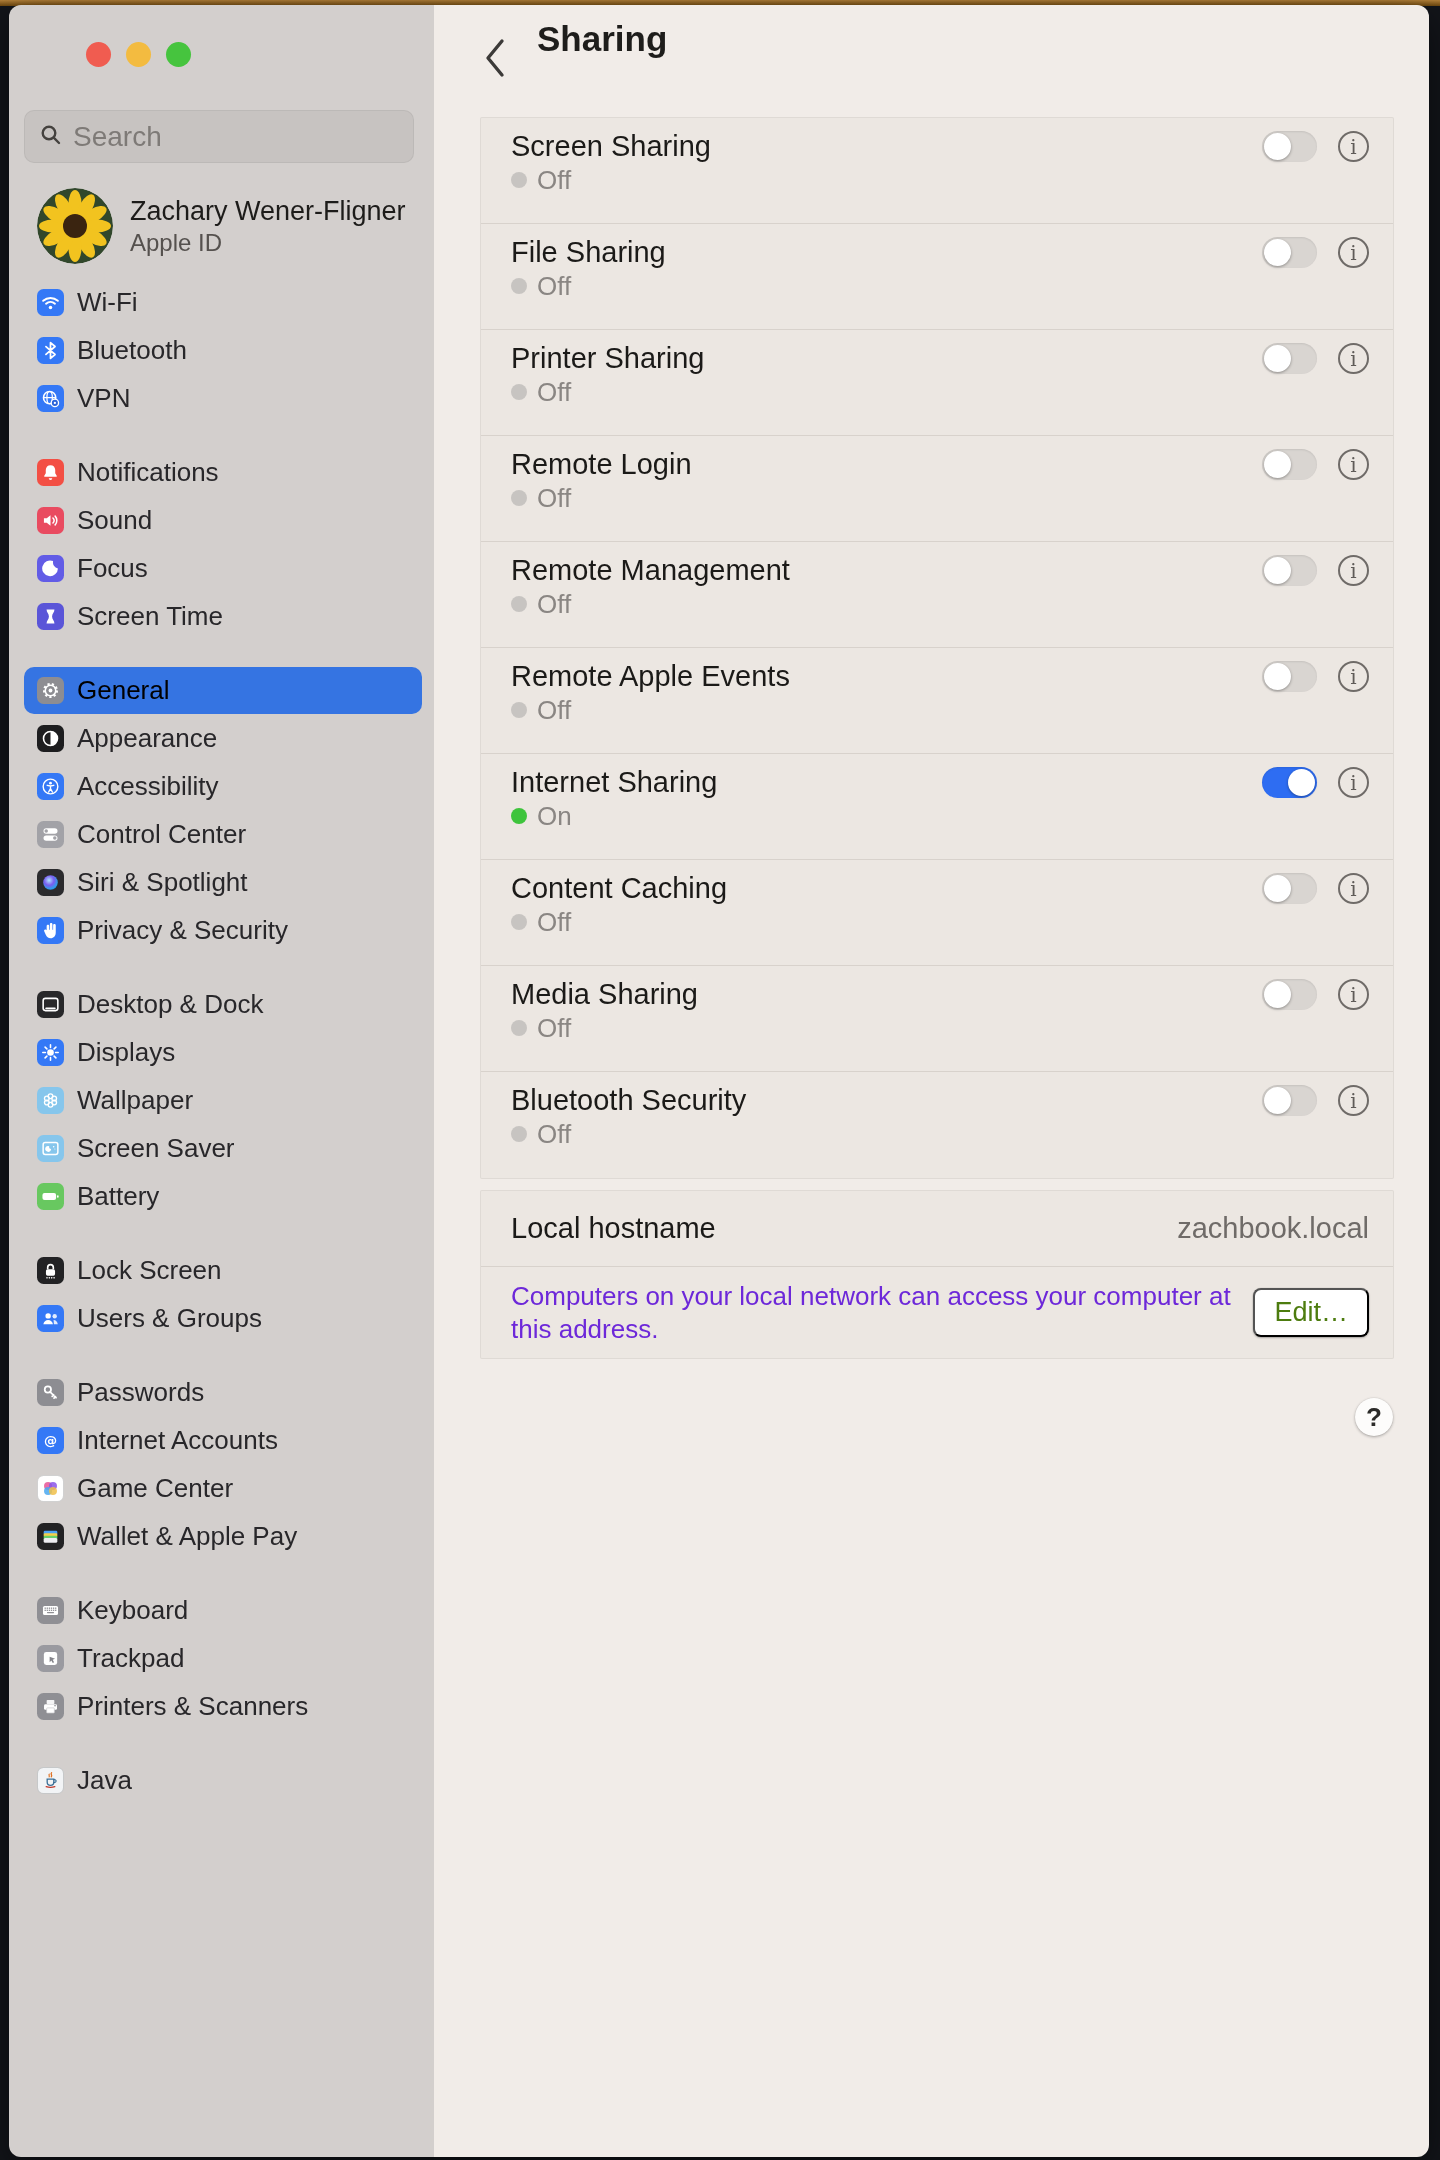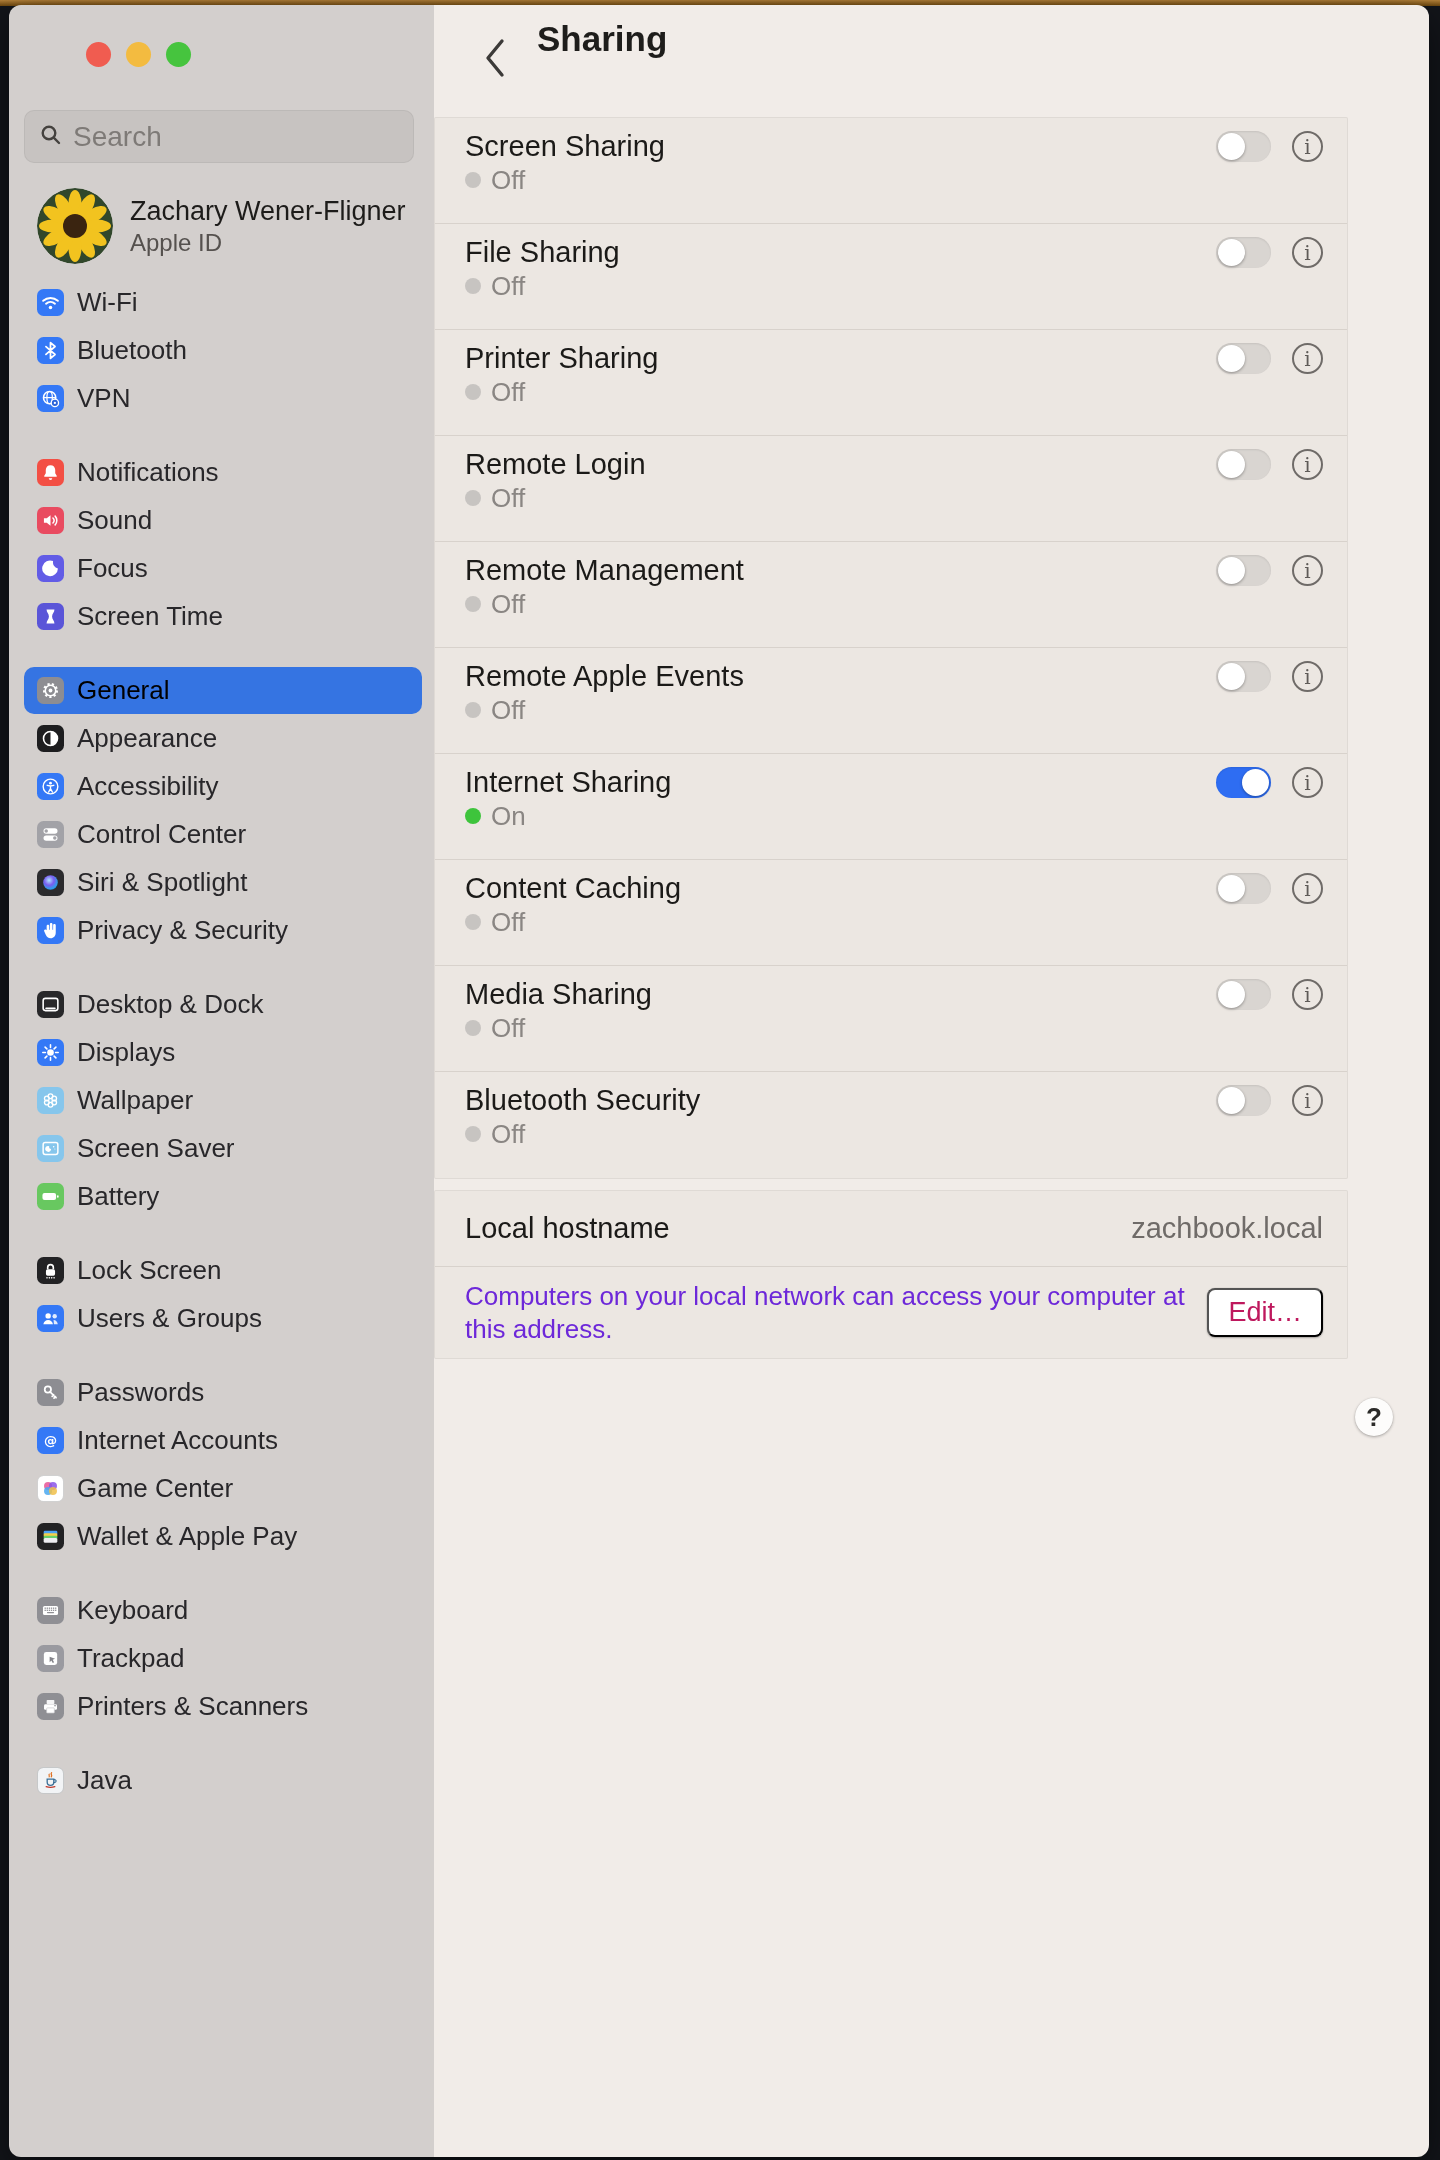--- a/index.html
+++ b/index.html
@@ -43,21 +43,21 @@
   .si.bordered { border:1px solid rgba(0,0,0,.18); }
 
   
   .content { flex:1; background:#f1ece8; position:relative; }
   .page-header { position:absolute; left:0; top:0; height:112px; width:100%; }
   .back { position:absolute; left:44px; top:28px; width:34px; height:50px;
     display:flex; align-items:center; justify-content:center; }
   .page-title { position:absolute; left:103px; top:14px; font-size:35px; font-weight:700; color:#1e1d1b; }
 
   .card { background:#ece7e2; border:1px solid rgba(0,0,0,.055); border-radius:2px;
-    width:914px; }
+    margin-left:46px; width:914px; }
   .card.rows { margin-top:112px; }
 
   .srow { height:106px; padding:11px 24px 0 30px; display:flex; justify-content:space-between; }
   .srow:not(:last-child){ border-bottom:1px solid rgba(70,60,50,.12); }
   .srow-title { font-size:29px; line-height:34px; color:#1b1a18; }
   .srow-status { display:flex; align-items:center; gap:10px; margin-top:2px; height:30px; }
   .dot { width:16px; height:16px; border-radius:50%; background:#c7c4c1; }
   .dot.on { background:#3ec43c; }
   .status-txt { font-size:26px; color:#8a8683; }
   .srow-ctrl { display:flex; gap:21px; margin-top:2px; align-items:flex-start; }
@@ -75,21 +75,21 @@
 
   .card.hostname { margin-top:11px; height:169px; }
   .hn-row1 { height:76px; display:flex; align-items:center; justify-content:space-between;
     padding:0 24px 0 30px; border-bottom:1px solid rgba(70,60,50,.12); }
   .hn-label { font-size:29px; color:#1b1a18; }
   .hn-value { font-size:29px; color:#6f6b68; }
   .hn-row2 { height:91px; display:flex; align-items:center; justify-content:space-between;
     padding:0 24px 0 30px; }
   .hn-desc { font-size:26px; line-height:33px; color:#6d28d9; max-width:780px; }
   .edit-btn { background:#ffffff; border-radius:8px; padding:7px 19px; font-size:27px;
-    color:#be185d; box-shadow:0 1px 2px rgba(0,0,0,.28), 0 0 0 .5px rgba(0,0,0,.06); }
+    color:#4d7c0f; box-shadow:0 1px 2px rgba(0,0,0,.28), 0 0 0 .5px rgba(0,0,0,.06); }
 
   .help-btn { position:absolute; left:921px; top:1393px; width:38px; height:38px;
     border-radius:50%; background:#fdfcfb; box-shadow:0 1px 3px rgba(0,0,0,.3), 0 0 0 .5px rgba(0,0,0,.05);
     display:flex; align-items:center; justify-content:center;
     font-size:26px; font-weight:700; color:#2c2b29; }
 </style>
 </head>
 <body>
 
 <div class="top-strip"></div>

